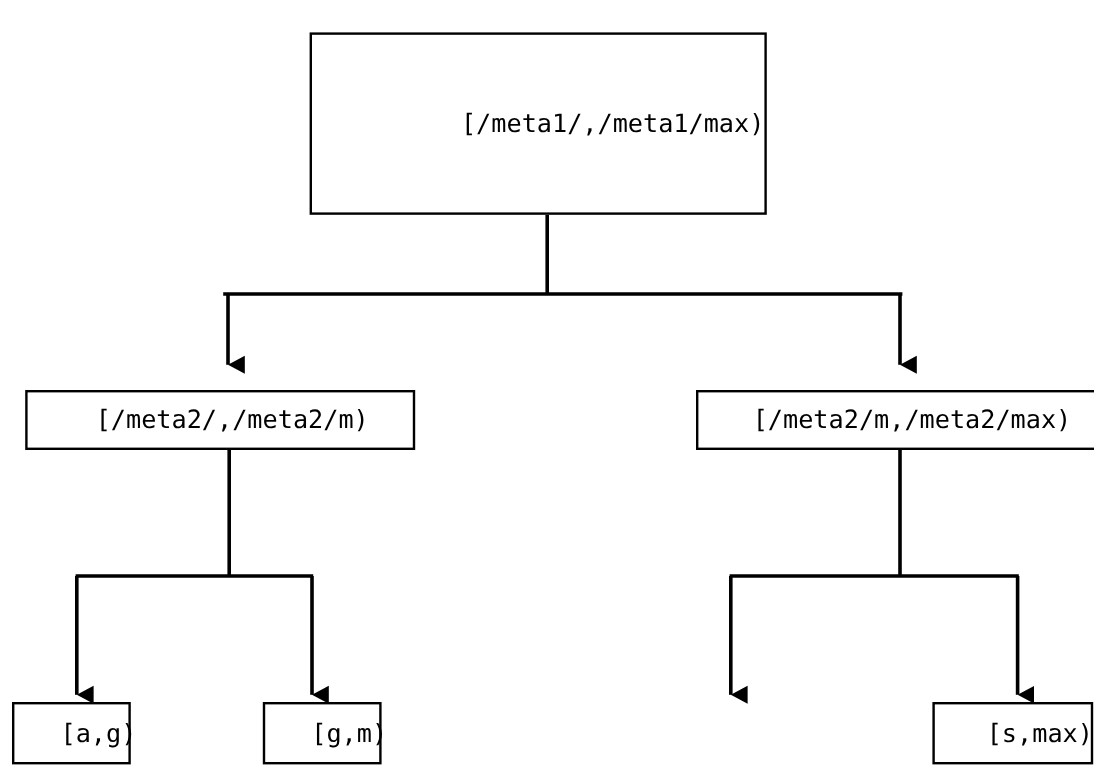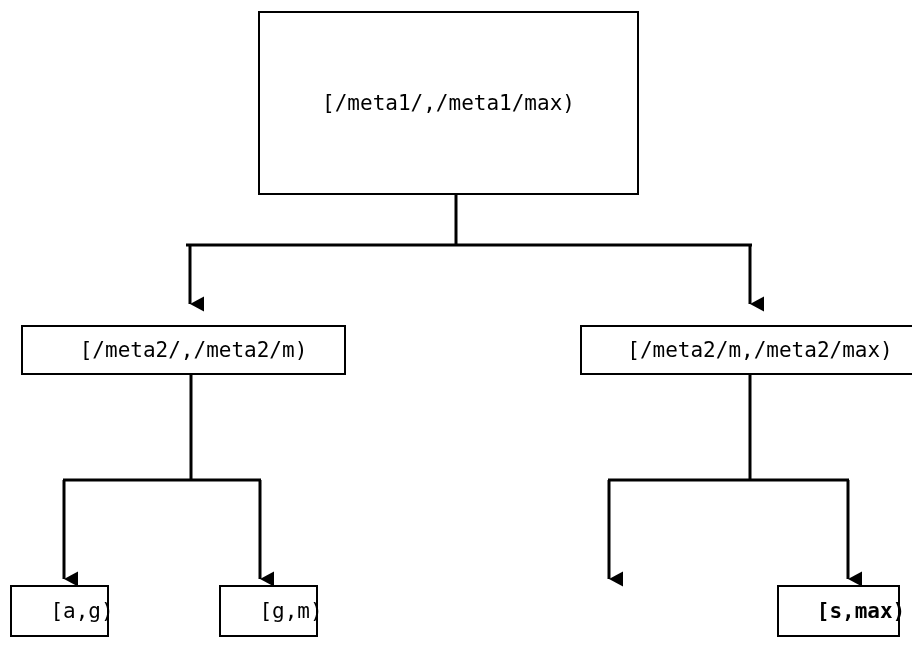--- a/index.html
+++ b/index.html
@@ -70,38 +70,38 @@
     </g>
 
     <g>
       <path d="M 750 375 L 750 480" stroke="#000000" stroke-width="3" fill="none"></path>
       <path d="M 608 480 L 849 480" stroke="#000000" stroke-width="3" fill="none"></path>
       <path d="M 609 480 L 609 579" stroke="#000000" stroke-width="3" fill="none" marker-end="url(#arrowDown)"></path>
       <path d="M 848 480 L 848 579" stroke="#000000" stroke-width="3" fill="none" marker-end="url(#arrowDown)"></path>
     </g>
   </svg>
 
-  <div class="node node-root" style="left:258px; top:11px; width:381px; height:184px;">
+  <div class="node node-root" style="left:258px; top:27px; width:381px; height:152px;justify-content:flex-end;">
     <span class="node-label">[/meta1/,/meta1/max)</span>
   </div>
 
   <div class="node node-mid" style="left:21px; top:325px; width:325px; height:50px;">
     <span class="node-label">[/meta2/,/meta2/m)</span>
   </div>
 
   <div class="node node-mid" style="left:580px; top:325px; width:340px; height:50px;">
     <span class="node-label">[/meta2/m,/meta2/max)</span>
   </div>
 
   <div class="node node-leaf" style="left:10px; top:585px; width:99px; height:52px;">
     <span class="node-label">[a,g)</span>
   </div>
 
   <div class="node node-leaf" style="left:205px; top:585px; width:99px; height:52px;margin-left:14px;">
     <span class="node-label">[g,m)</span>
   </div>
 
 
-  <div class="node node-leaf" style="left:777px; top:585px; width:123px; height:52px;font-weight:bold;">
+  <div class="node node-leaf" style="left:777px; top:585px; width:134px; height:52px;">
     <span class="node-label">[s,max)</span>
   </div>
 
 </div>
 
 </body></html>

